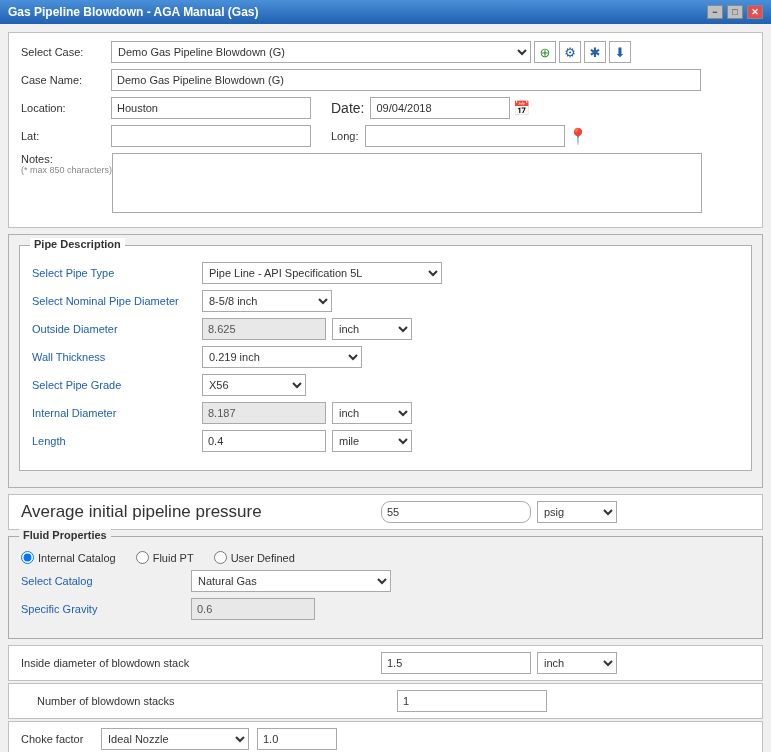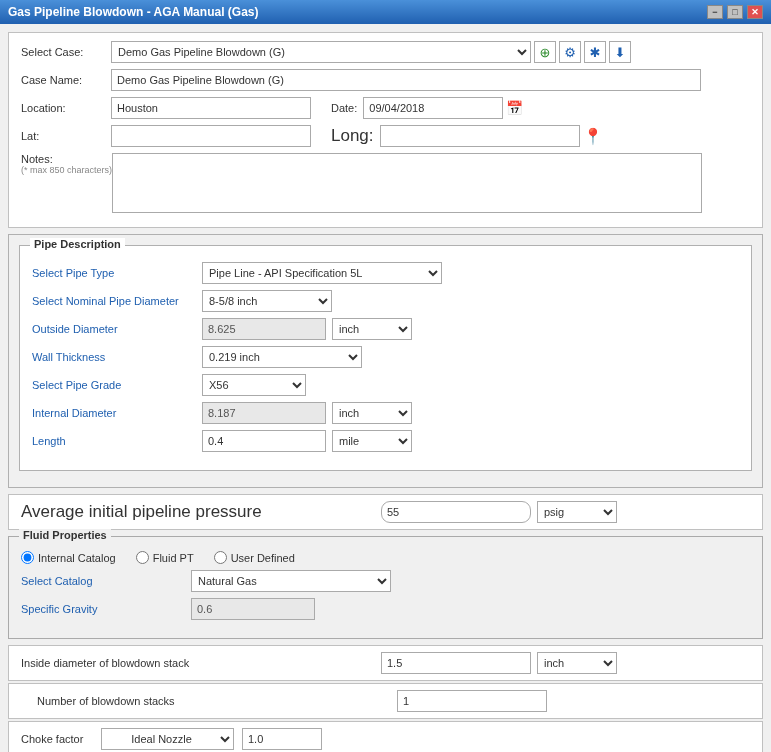--- a/index.html
+++ b/index.html
@@ -262,29 +262,29 @@
     </div>
 
     <div class="form-row">
       <span class="label">Case Name:</span>
       <input type="text" class="full-input" value="Demo Gas Pipeline Blowdown (G)" style="">
     </div>
 
     <div class="form-row">
       <span class="label">Location:</span>
       <input type="text" class="location-input" value="Houston" style="">
-      <span style="margin-left:20px; margin-right:6px; font-size:11px; color:#333;">Date:</span>
+      <span style="margin-left:20px; margin-right:6px; font-size:14px; color:#333;">Date:</span>
       <input type="text" class="date-input" value="09/04/2018" style="">
       <span class="cal-icon">📅</span>
     </div>
 
     <div class="form-row">
       <span class="label">Lat:</span>
       <input type="text" class="lat-input" style="">
-      <span style="margin-left:20px; margin-right:6px; font-size:17px; color:#333;">Long:</span>
+      <span style="margin-left:20px; margin-right:6px; font-size:11px; color:#333;">Long:</span>
       <input type="text" class="long-input" style="">
       <span class="map-pin">📍</span>
     </div>
 
     <div class="form-row" style="align-items:flex-start;">
       <div style="min-width:90px;">
         <div class="label">Notes:</div>
         <div class="notes-label-small">(* max 850 characters)</div>
       </div>
       <textarea class="notes-textarea" style=""></textarea>
@@ -401,21 +401,21 @@
       </select>
     </div>
 
     <div class="bottom-row" style="background:white; border:1px solid #c0c0c0; padding:6px 28px; margin-bottom:2px;">
       <span class="bottom-label">Number of blowdown stacks</span>
       <input type="text" style="width: 150px;" value="1">
     </div>
 
     <div class="choke-row" style="background:white; border:1px solid #c0c0c0; padding:6px 12px;">
       <span class="bottom-label" style="min-width:80px; color:#333; font-size:11px;">Choke factor</span>
-      <select style="width:133px;text-align:center;">
+      <select style="width:148px;">
         <option>Ideal Nozzle</option>
         <option>Sharp-edged orifice</option>
       </select>
       <input type="text" style="width: 80px; margin-left: 8px;" value="1.0">
     </div>
 
   </div>
 
 </div>
 

